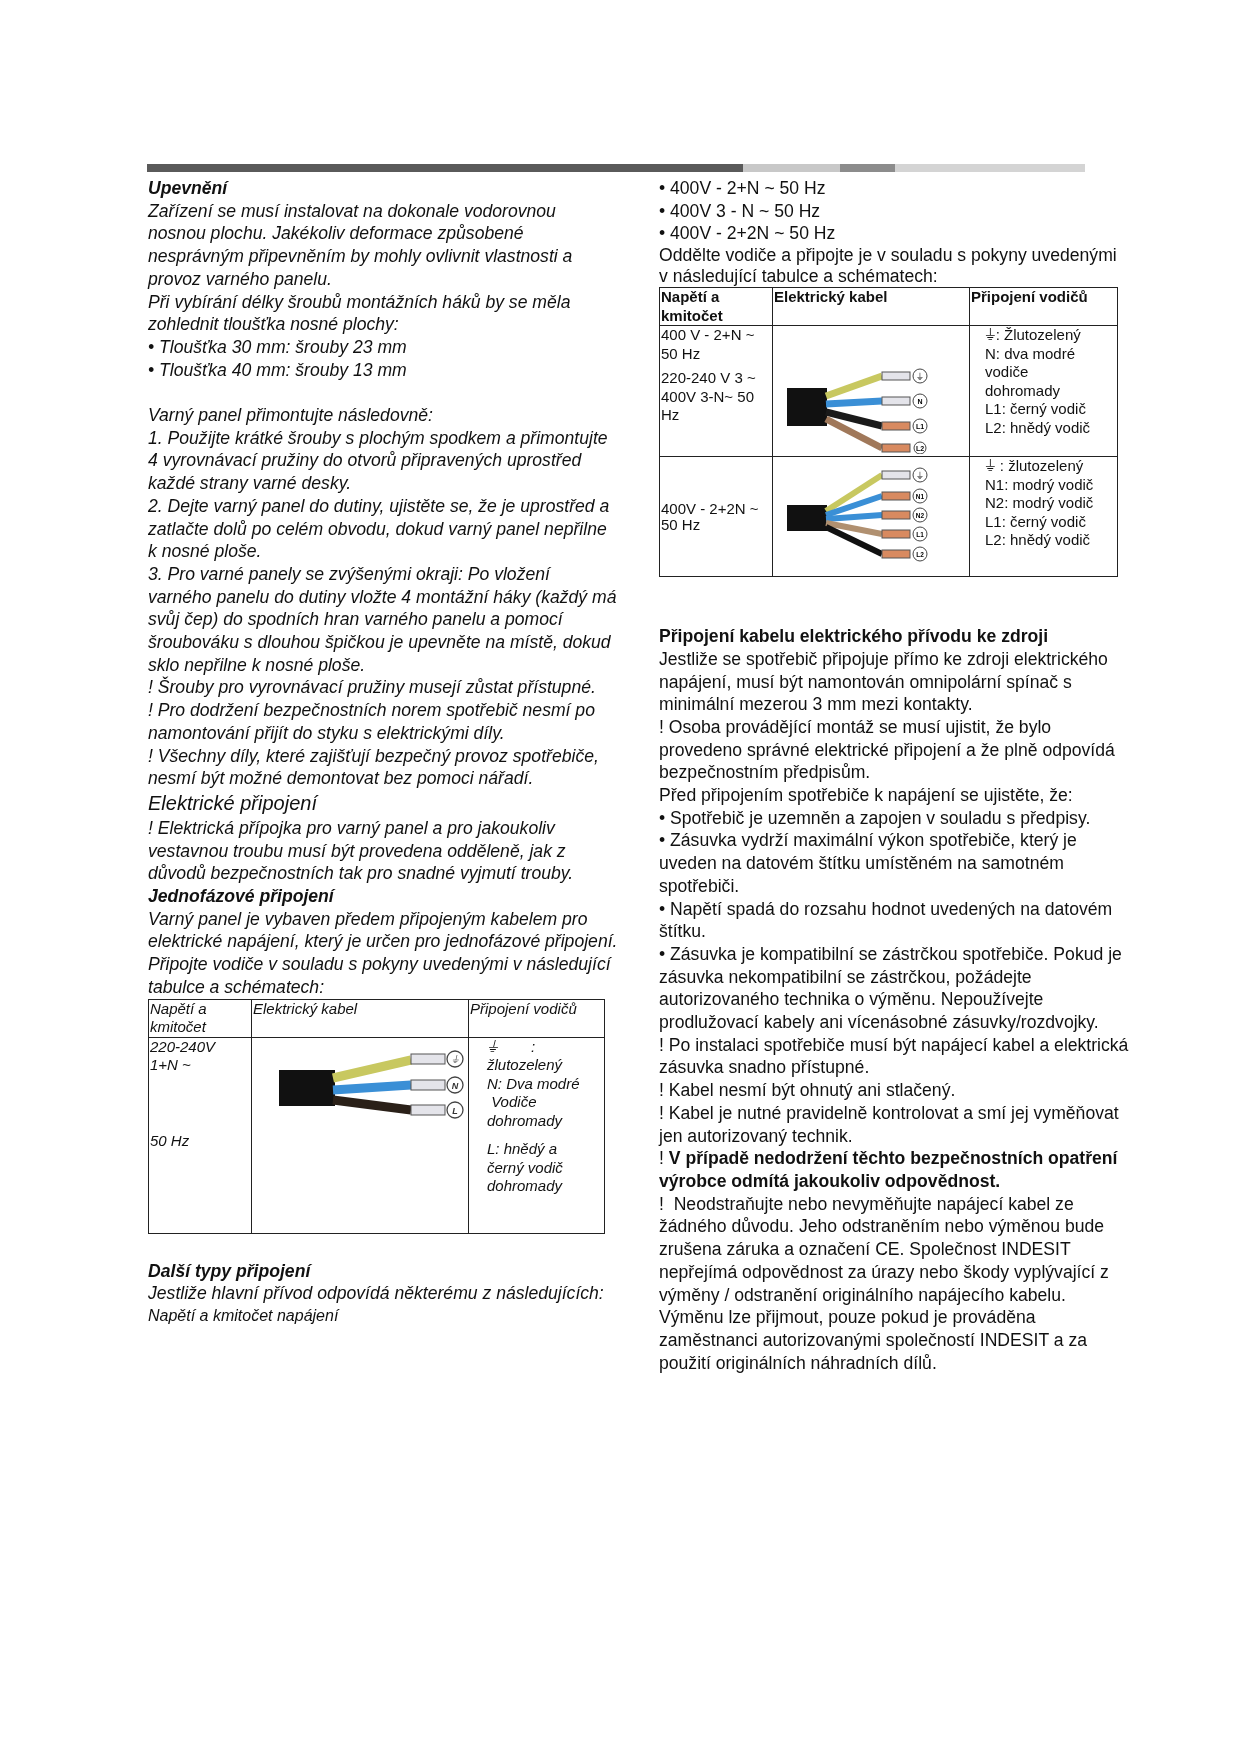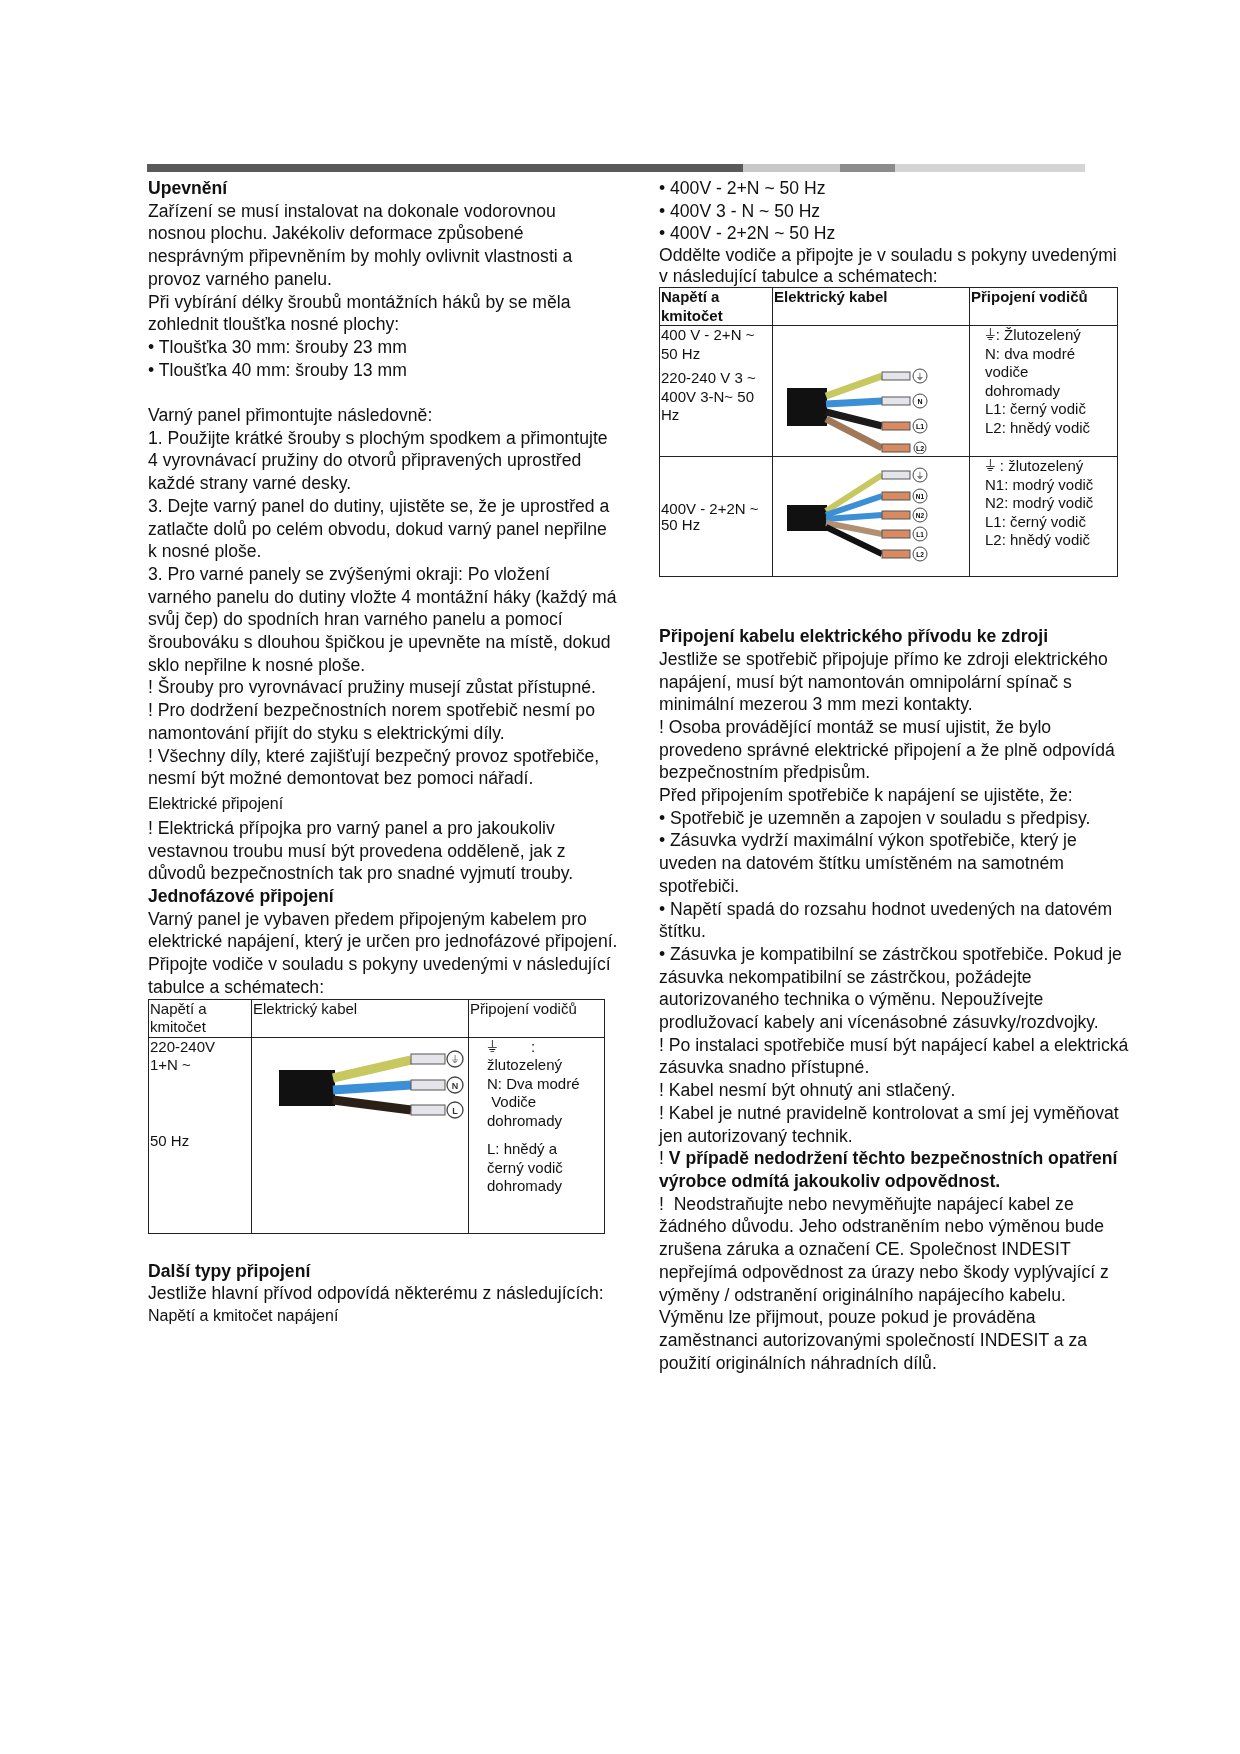--- a/index.html
+++ b/index.html
@@ -1,25 +1,25 @@
 <!DOCTYPE html>
 <html><head>
   <meta charset="utf-8">
   <style>
     html, body { margin: 0; padding: 0; background: #ffffff; }
     body { width: 1240px; height: 1754px; position: relative; overflow: hidden;
            font-family: "Liberation Sans", sans-serif; color: #111; }
     .topbar { position: absolute; top: 164px; left: 147px; width: 938px; height: 8px; display: flex; }
     .topbar div { height: 100%; }
     .col { position: absolute; font-size: 17.6px; line-height: 22.7px; }
-    .col-left { left: 148px; top: 177px; width: 470px; }
+    .col-left { left: 148px; top: 177px; width: 470px; font-style: italic; }
     .col-right { left: 659px; top: 177px; width: 470px; }
     .p { margin: 0; white-space: pre-wrap; }
     .b { font-weight: bold; }
-    .h2 { font-size: 16px; line-height: 27px; margin: 0; font-weight: normal; }
+    .h2 { font-size: 20px; line-height: 27px; margin: 0; font-weight: normal; }
     .gap { height: 22.7px; }
     table.wt { border-collapse: collapse; font-size: 15px; line-height: 18.5px; table-layout: fixed; }
     table.wt td { border: 1.6px solid #222; vertical-align: top; padding: 0 1px; }
     table.wt td.hdr { height: 29px; }
     .cell-note { white-space: pre-wrap; }
     .diagram { display: block; }
     .sp { height: 4px; }
   </style>
 </head>
 <body>
@@ -33,21 +33,21 @@
 
 <div class="col col-left">
   <p class="p b">Upevnění</p>
   <p class="p">Zařízení se musí instalovat na dokonale vodorovnou nosnou plochu. Jakékoliv deformace způsobené nesprávným připevněním by mohly ovlivnit vlastnosti a provoz varného panelu.</p>
   <p class="p">Při vybírání délky šroubů montážních háků by se měla zohlednit tloušťka nosné plochy:</p>
   <p class="p">• Tloušťka 30 mm: šrouby 23 mm</p>
   <p class="p">• Tloušťka 40 mm: šrouby 13 mm</p>
   <div class="gap"></div>
   <p class="p">Varný panel přimontujte následovně:</p>
   <p class="p">1. Použijte krátké šrouby s plochým spodkem a přimontujte 4 vyrovnávací pružiny do otvorů připravených uprostřed každé strany varné desky.</p>
-  <p class="p">3. Dejte varný panel do dutiny, ujistěte se, že je uprostřed a zatlačte dolů po celém obvodu, dokud varný panel nepřilne k nosné ploše.</p>
+  <p class="p">2. Dejte varný panel do dutiny, ujistěte se, že je uprostřed a zatlačte dolů po celém obvodu, dokud varný panel nepřilne k nosné ploše.</p>
   <p class="p">3. Pro varné panely se zvýšenými okraji: Po vložení varného panelu do dutiny vložte 4 montážní háky (každý má svůj čep) do spodních hran varného panelu a pomocí šroubováku s dlouhou špičkou je upevněte na místě, dokud sklo nepřilne k nosné ploše.</p>
   <p class="p">! Šrouby pro vyrovnávací pružiny musejí zůstat přístupné.</p>
   <p class="p">! Pro dodržení bezpečnostních norem spotřebič nesmí po namontování přijít do styku s elektrickými díly.</p>
   <p class="p">! Všechny díly, které zajišťují bezpečný provoz spotřebiče, nesmí být možné demontovat bez pomoci nářadí.</p>
   <h2 class="h2">Elektrické připojení</h2>
   <p class="p">! Elektrická přípojka pro varný panel a pro jakoukoliv vestavnou troubu musí být provedena odděleně, jak z důvodů bezpečnostních tak pro snadné vyjmutí trouby.</p>
   <p class="p b">Jednofázové připojení</p>
   <p class="p">Varný panel je vybaven předem připojeným kabelem pro elektrické napájení, který je určen pro jednofázové připojení. Připojte vodiče v souladu s pokyny uvedenými v následující tabulce a schématech:</p>
 
   <table class="wt" style="width:456px;">

